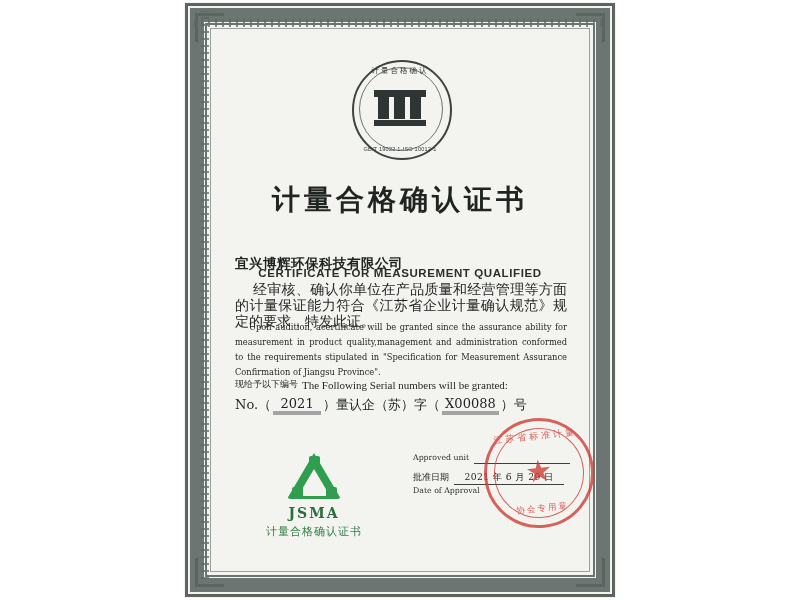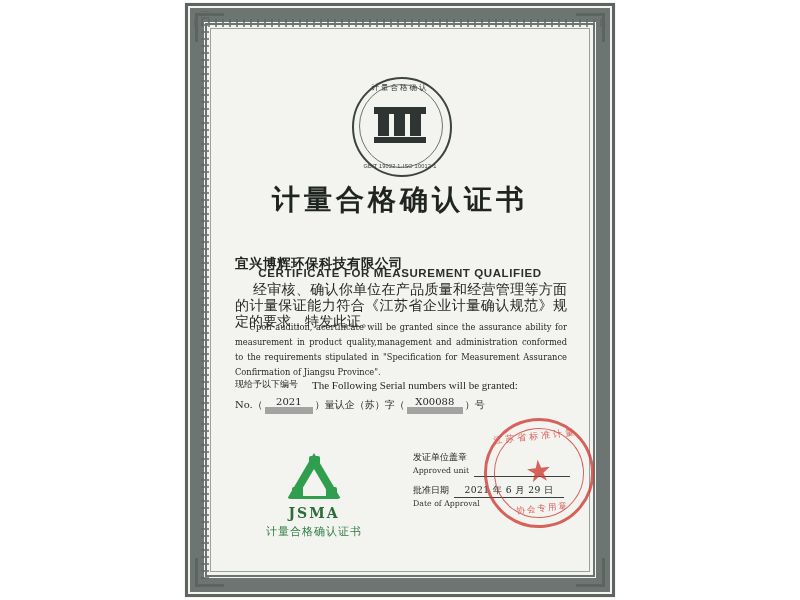--- a/index.html
+++ b/index.html
@@ -86,21 +86,21 @@
     position: absolute;
     left: 32px; top: 30px; right: 32px; bottom: 30px;
     color: #2b2b2b;
   }
 
   
   .emblem {
     position: absolute;
     left: 50%;
     transform: translateX(-50%);
-    top: 44px;
+    top: 27px;
     width: 96px; height: 96px;
   }
   .emblem-ring {
     position: absolute;
     left: 0; top: 0;
     width: 96px; height: 96px;
     border: 2px solid #3c4340;
     border-radius: 50%;
   }
   .emblem-ring2 {
@@ -198,37 +198,37 @@
   }
 
   
   .serial-label-row {
     position: absolute;
     top: 345px; left: 18px; right: 24px;
     font-size: 8.6px;
     color: #252927;
     display: flex;
     align-items: flex-end;
-    gap: 14px;
+    gap: 4px;
   }
   .serial-label-cn { font-family: "DejaVu Serif", serif; font-size: 9px; }
   .serial-label-en { font-family: Liberation Serif, serif; font-size: 11px; }
 
   .serial-value-row {
     position: absolute;
     top: 363px; left: 18px;
     font-family: "DejaVu Serif", serif;
-    font-size: 10px;
+    font-size: 13px;
     color: #1d2320;
     display: flex;
-    align-items: center;
+    align-items: flex-start;
   }
   .serial-value-row .fill {
     display: inline-block;
-    border-bottom: 7px solid #a3a3a3;
+    border-bottom: 4px solid #a3a3a3;
     text-align: center;
     padding: 0 3px;
     margin: 0 2px;
   }
   .fill.w-year { min-width: 42px; }
   .fill.w-code { min-width: 50px; }
 
   
   .jsma {
     position: absolute;
@@ -413,23 +413,20 @@
           <div class="jsma-cut"></div>
           <div class="jsma-arrow jsma-a1"></div>
           <div class="jsma-arrow jsma-a2"></div>
           <div class="jsma-arrow jsma-a3"></div>
         </div>
         <div class="jsma-text">JSMA</div>
         <div class="jsma-cn">计量合格确认证书</div>
       </div>
 
       <div class="sig-block">
-        <div class="sig-row">
-          <span class="sig-cn">发证单位盖章</span>
-        </div>
         <div class="sig-row">
           <span class="sig-en">Approved unit</span>
           <span class="sig-line"></span>
         </div>
         <div class="sig-gap"></div>
         <div class="sig-row">
           <span class="sig-cn">批准日期</span>
           <span class="sig-date">2021 年 6 月 29 日</span>
         </div>
         <div class="sig-row">

